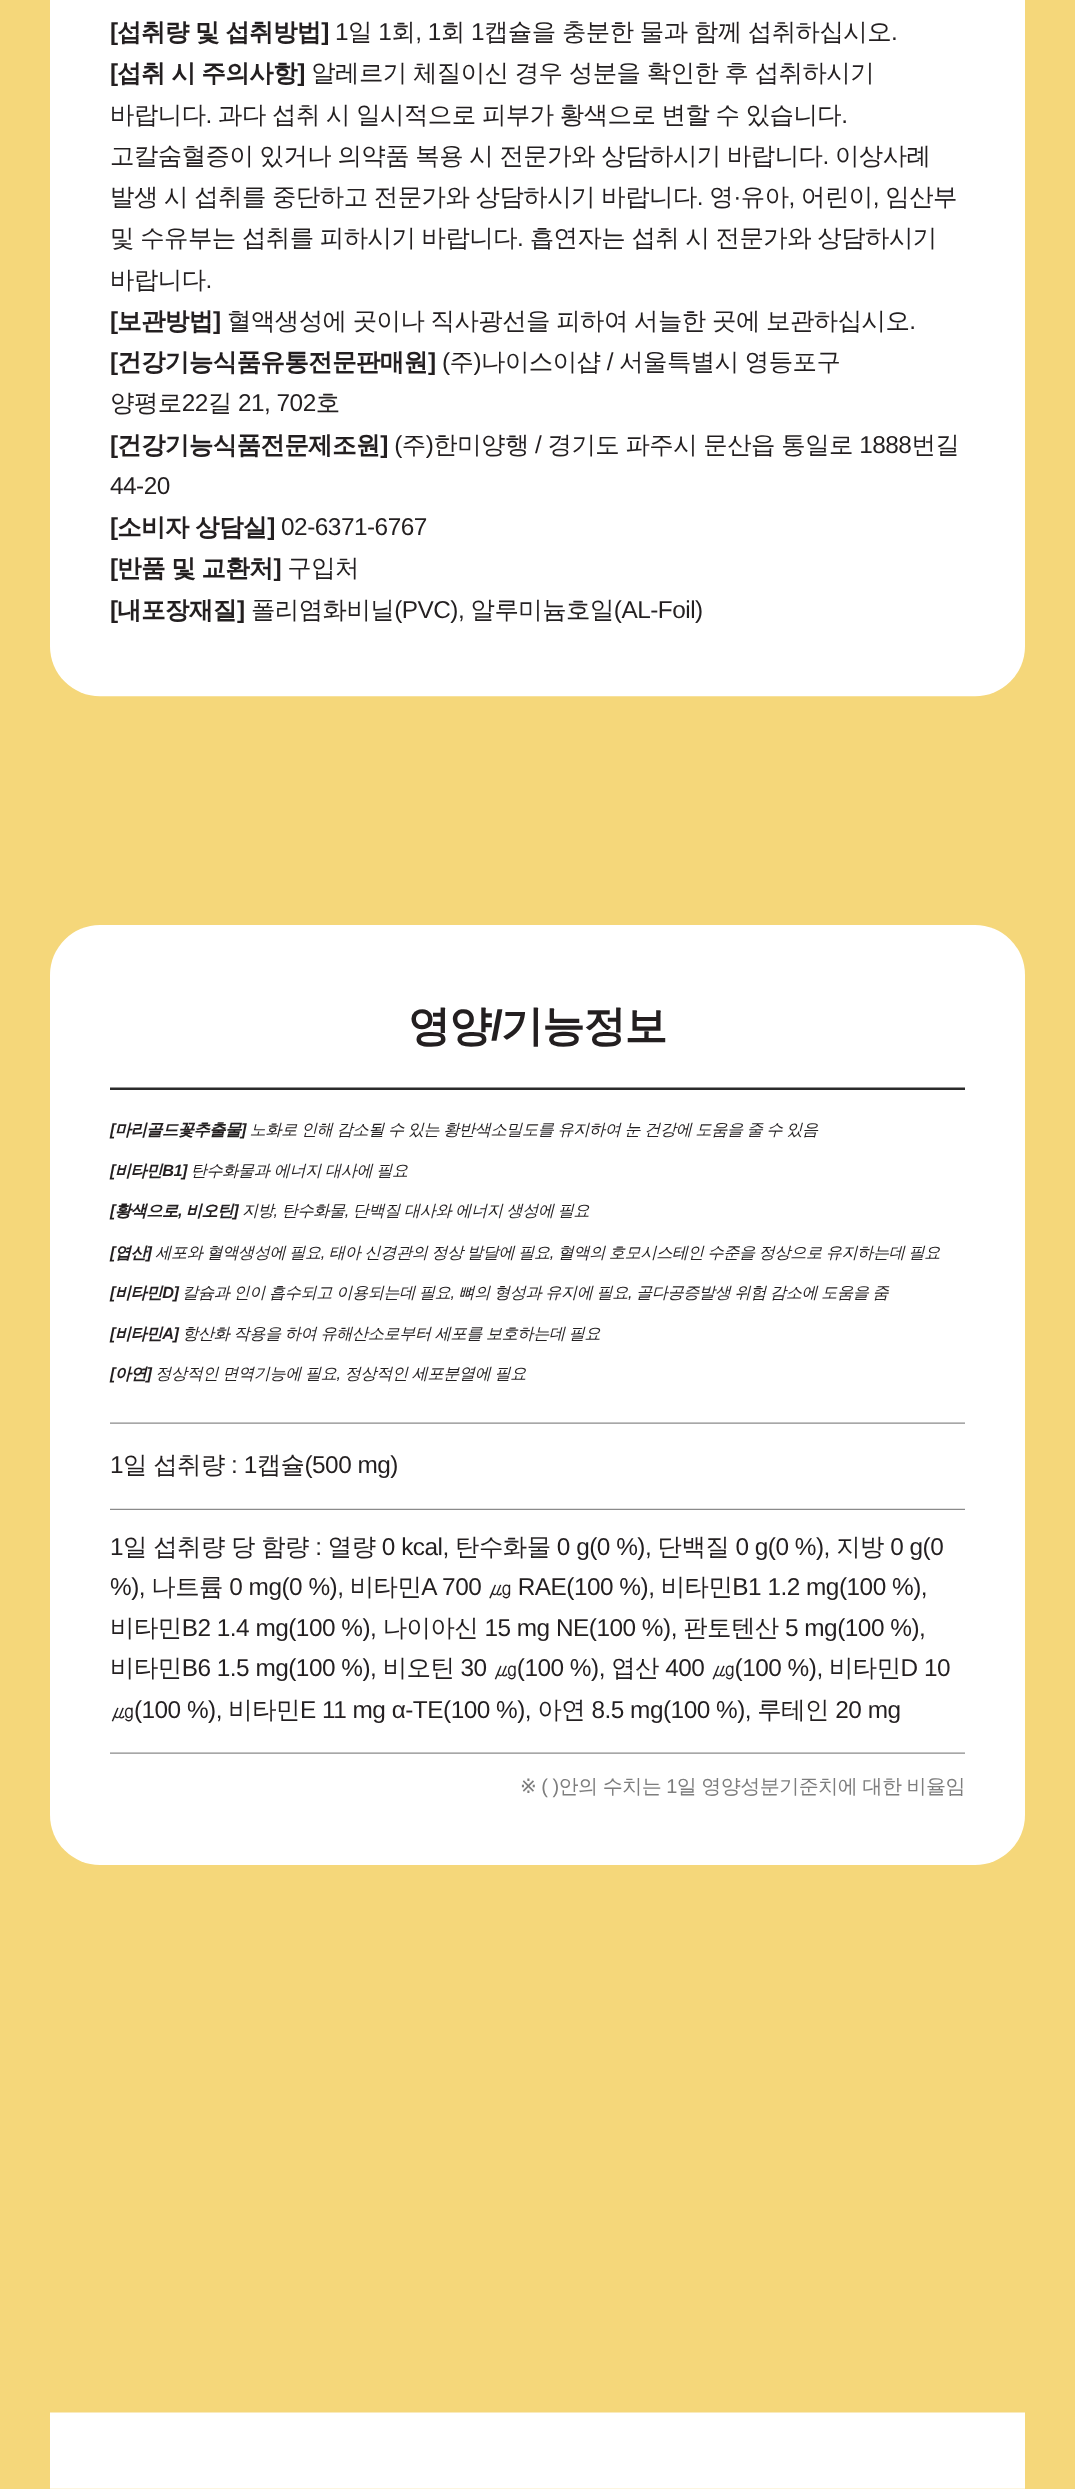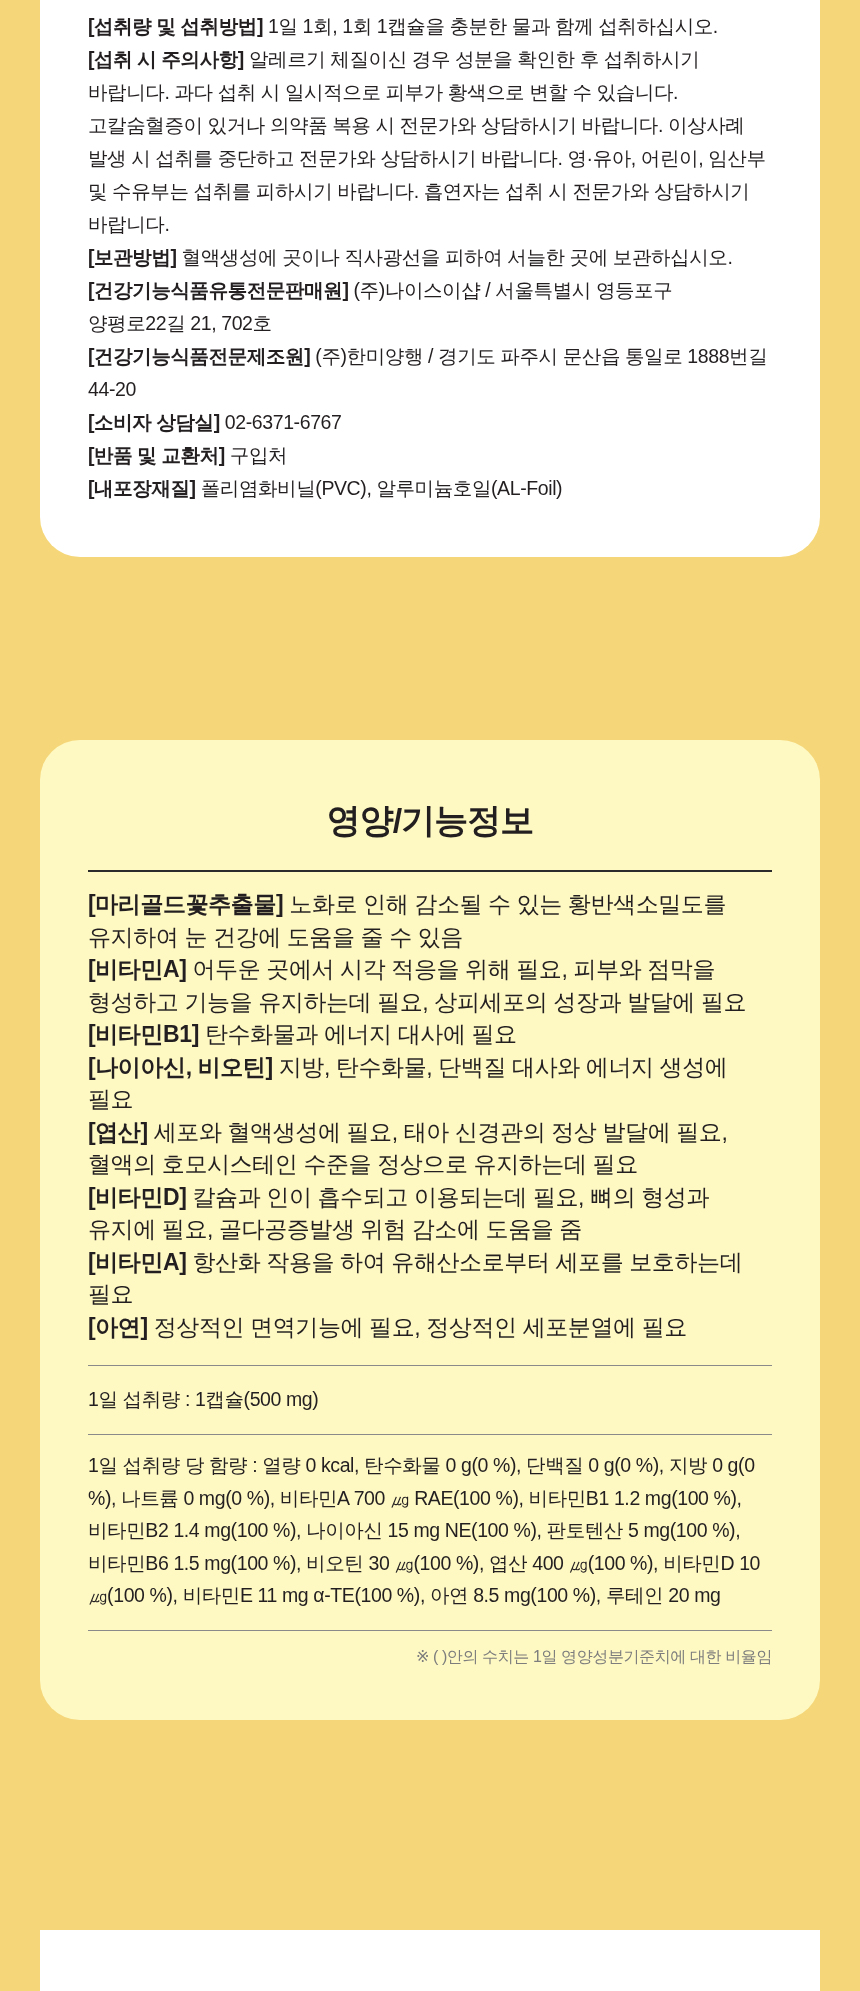--- a/index.html
+++ b/index.html
@@ -48,21 +48,21 @@
   .lbl {
     font-weight: bold;
   }
 
   
   .card-nutri {
     position: absolute;
     left: 40px;
     top: 740px;
     width: 780px;
-    background: #fef9c3;
+    background: #ffffff;
     border-radius: 40px 40px 40px 40px;
     box-sizing: border-box;
     padding: 44px 48px 52px 48px;
   }
 
   .nutri-title {
     text-align: center;
     font-size: 34px;
     font-weight: bold;
     letter-spacing: -1px;
@@ -80,24 +80,25 @@
     border-top: 1.5px solid #8a8a8a;
     margin: 22px 0 16px 0;
   }
   .rule-thin2 {
     border: 0;
     border-top: 1.5px solid #8a8a8a;
     margin: 18px 0 14px 0;
   }
 
   .func-block {
-    font-size: 23px;
+    font-size: 13px;
     line-height: 32.5px;
     letter-spacing: -0.4px;
     word-break: keep-all;
+    font-style: italic;
   }
   .func-line { display: block; }
 
   .serving-line {
     font-size: 19.5px;
     line-height: 30px;
     letter-spacing: -0.4px;
     padding: 2px 0 2px 0;
   }
 
@@ -146,23 +147,22 @@
   </div>
 
   <div class="card-nutri">
 
     <h2 class="nutri-title">영양/기능정보</h2>
 
     <hr class="rule-thick">
 
     <div class="func-block">
       <span class="func-line"><span class="lbl">[마리골드꽃추출물]</span><span> 노화로 인해 감소될 수 있는 황반색소밀도를 유지하여 눈 건강에 도움을 줄 수 있음</span></span>
-      <span class="func-line"><span class="lbl">[비타민A]</span><span> 어두운 곳에서 시각 적응을 위해 필요, 피부와 점막을 형성하고 기능을 유지하는데 필요, 상피세포의 성장과 발달에 필요</span></span>
       <span class="func-line"><span class="lbl">[비타민B1]</span><span> 탄수화물과 에너지 대사에 필요</span></span>
-      <span class="func-line"><span class="lbl">[나이아신, 비오틴]</span><span> 지방, 탄수화물, 단백질 대사와 에너지 생성에 필요</span></span>
+      <span class="func-line"><span class="lbl">[황색으로, 비오틴]</span><span> 지방, 탄수화물, 단백질 대사와 에너지 생성에 필요</span></span>
       <span class="func-line"><span class="lbl">[엽산]</span><span> 세포와 혈액생성에 필요, 태아 신경관의 정상 발달에 필요, 혈액의 호모시스테인 수준을 정상으로 유지하는데 필요</span></span>
       <span class="func-line"><span class="lbl">[비타민D]</span><span> 칼슘과 인이 흡수되고 이용되는데 필요, 뼈의 형성과 유지에 필요, 골다공증발생 위험 감소에 도움을 줌</span></span>
       <span class="func-line"><span class="lbl">[비타민A]</span><span> 항산화 작용을 하여 유해산소로부터 세포를 보호하는데 필요</span></span>
       <span class="func-line"><span class="lbl">[아연]</span><span> 정상적인 면역기능에 필요, 정상적인 세포분열에 필요</span></span>
     </div>
 
     <hr class="rule-thin">
 
     <div class="serving-line">1일 섭취량 : 1캡슐(500 mg)</div>
 

